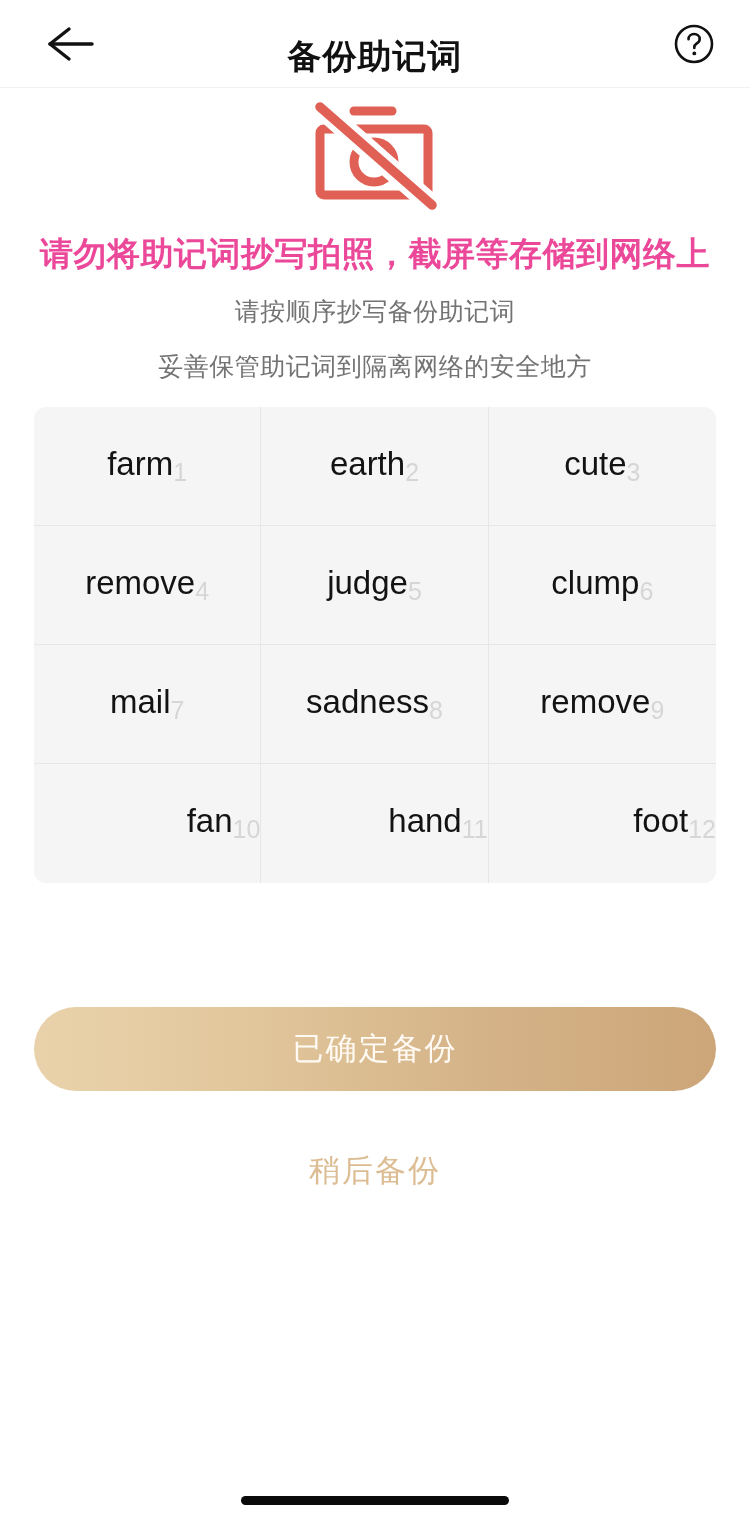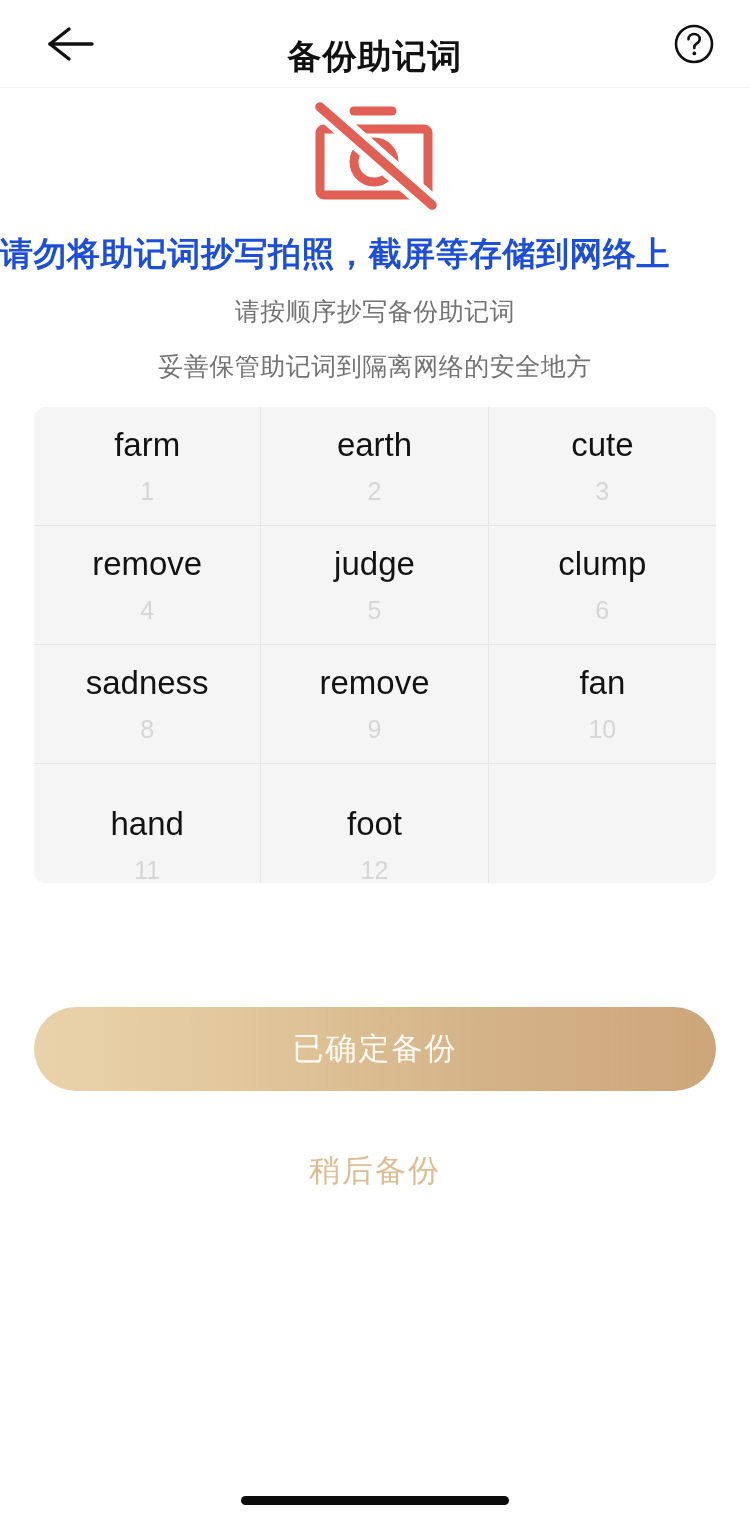--- a/index.html
+++ b/index.html
@@ -38,23 +38,23 @@
 
   
   .icon-wrap{
     width:750px; height:118px;
     margin-top:8px;
     display:flex; align-items:center; justify-content:center;
   }
 
   
   .warn-line{
-    text-align:left;
+    text-align:center;
     font-size:33px; font-weight:700;
-    color:#1d4ed8;
+    color:#ec4899;
     margin-top:18px;
     letter-spacing:0.5px;
     white-space:nowrap;
   }
   .sub-line{
     text-align:center;
     font-size:25px;
     color:#737373;
     margin-top:18px;
     letter-spacing:0.5px;
@@ -68,21 +68,21 @@
     width:682px; height:476px;
     background:#f5f5f5;
     border-radius:12px;
     overflow:hidden;
     display:grid;
     grid-template-columns:repeat(3,1fr);
     grid-template-rows:repeat(4,1fr);
   }
   .cell{
     position:relative;
-    display:flex; flex-direction:column;
+    display:flex; flex-direction:row;
     align-items:center; justify-content:center;
     border-right:1px solid #e6e6e6;
     border-bottom:1px solid #e6e6e6;
     cursor:default;
   }
   .cell:nth-child(3n){ border-right:none; }
   .cell:nth-child(n+10){ border-bottom:none;justify-content:flex-end; }
   .cell-word{
     font-size:33px; color:#131313; line-height:1;
     margin-bottom:6px;
@@ -187,20 +187,24 @@
   </div>
   <div class="cell">
     <span class="cell-word">judge</span>
     <span class="cell-index">5</span>
   </div>
   <div class="cell">
     <span class="cell-word">clump</span>
     <span class="cell-index">6</span>
   </div>
   <div class="cell">
+    <span class="cell-word">mail</span>
+    <span class="cell-index">7</span>
+  </div>
+  <div class="cell">
     <span class="cell-word">sadness</span>
     <span class="cell-index">8</span>
   </div>
   <div class="cell">
     <span class="cell-word">remove</span>
     <span class="cell-index">9</span>
   </div>
   <div class="cell">
     <span class="cell-word">fan</span>
     <span class="cell-index">10</span>

